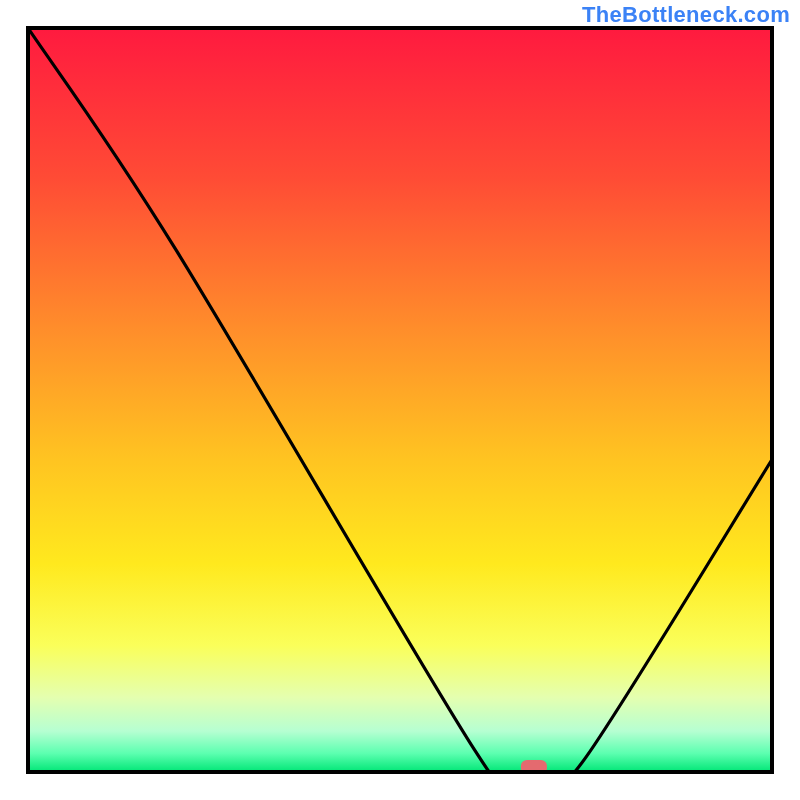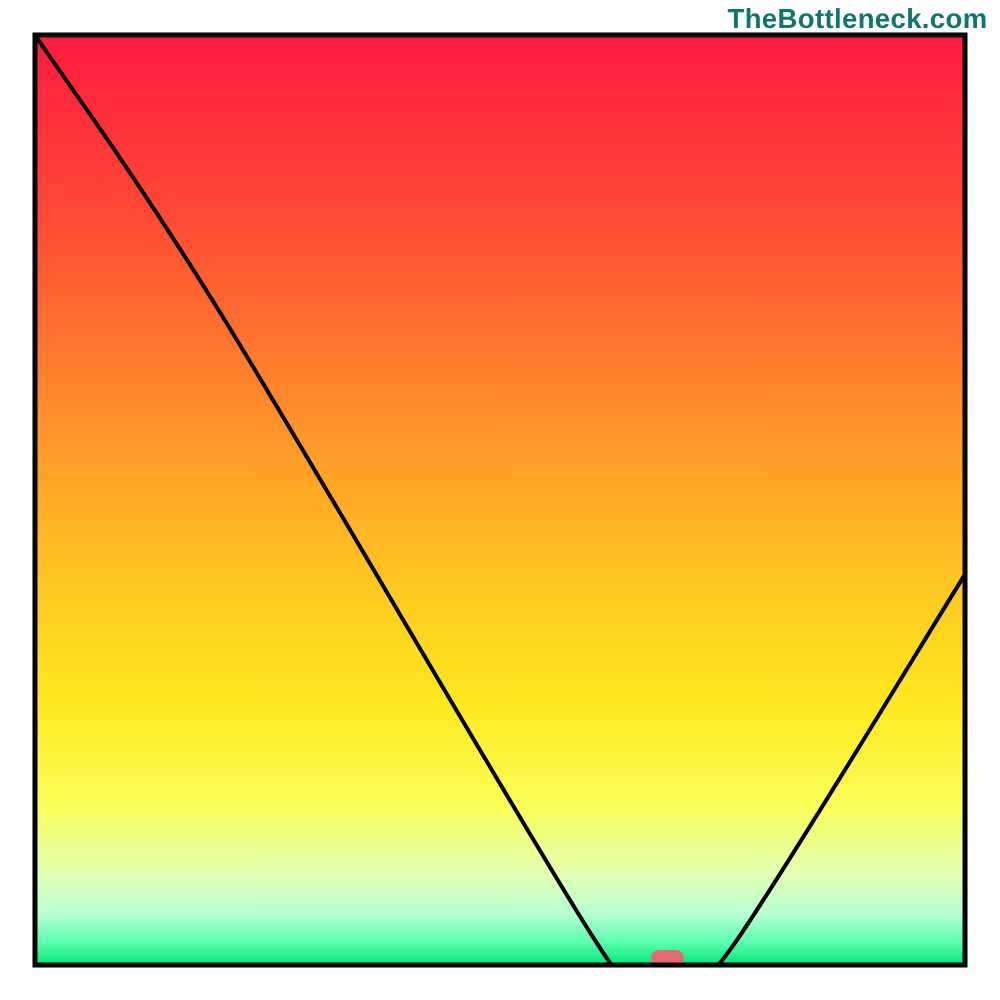--- a/index.html
+++ b/index.html
@@ -14,21 +14,21 @@
     position: relative;
     width: 800px;
     height: 800px;
   }
   .watermark {
     position: absolute;
     top: 2px;
     right: 10px;
     font-size: 22px;
     font-weight: 600;
-    color: #0f766e;
+    color: #3b82f6;
     letter-spacing: 0.3px;
   }
   svg {
     position: absolute;
     left: 0;
     top: 0;
   }
 </style>
 </head>
 <body>

